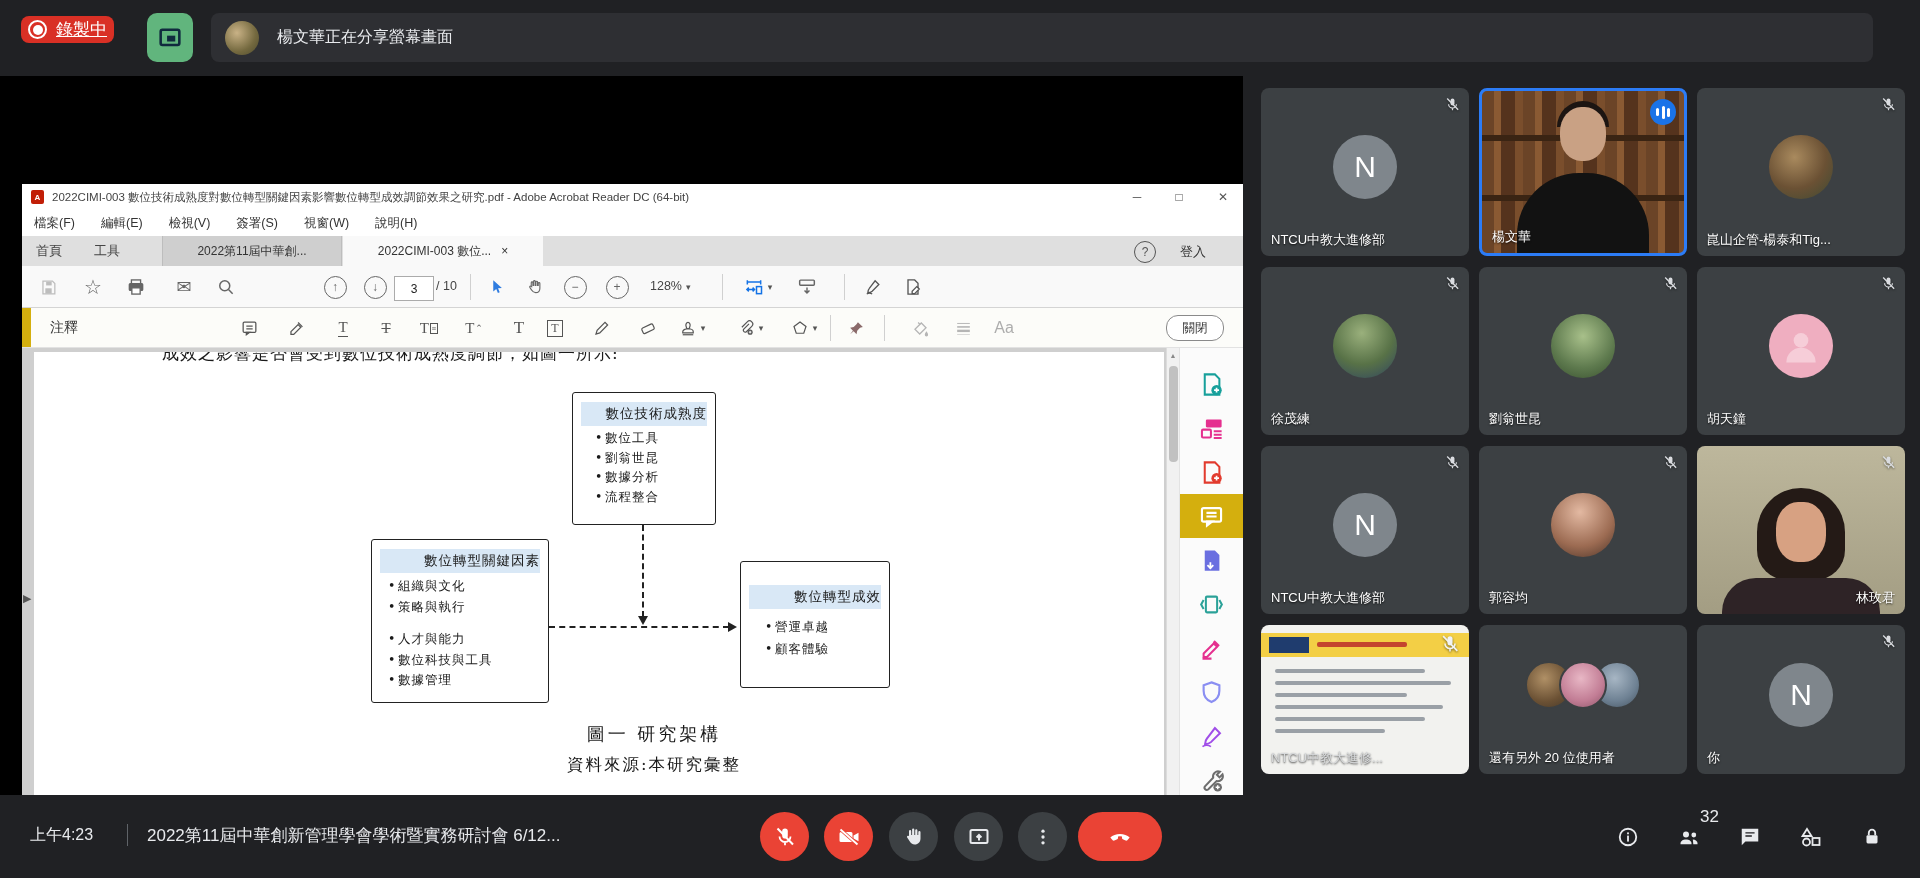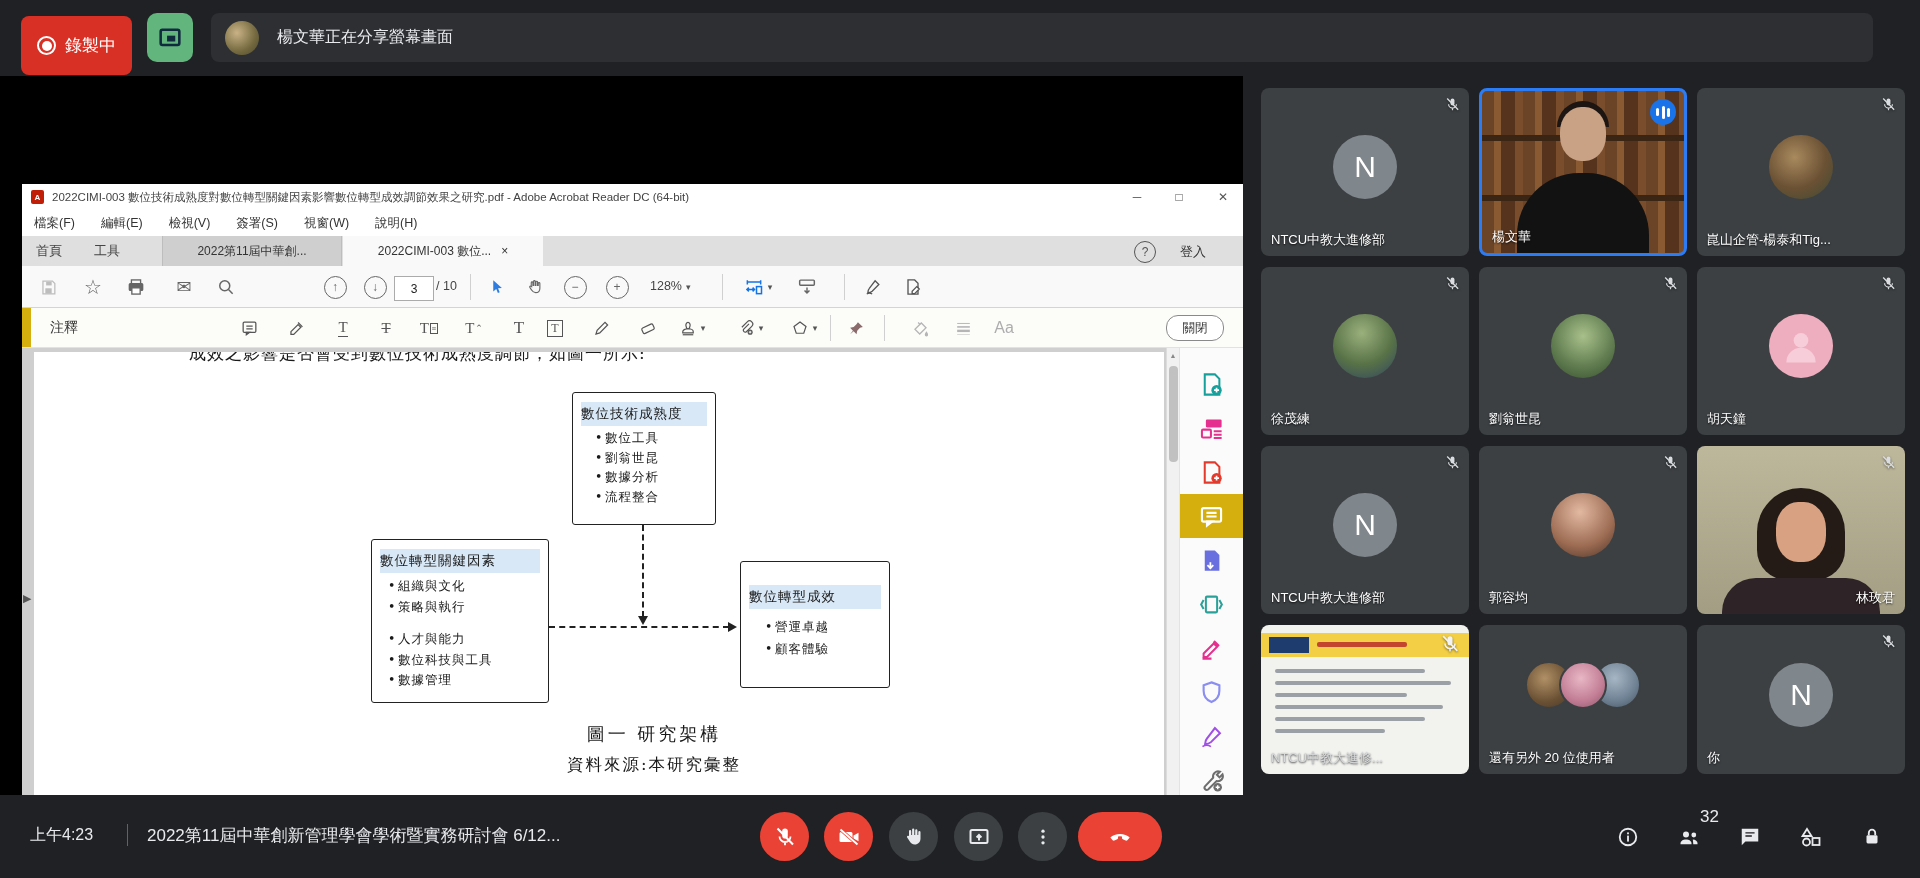--- a/index.html
+++ b/index.html
@@ -1,22 +1,22 @@
 <!DOCTYPE html>
 <html><head>
 <meta charset="utf-8">
 <style>
   html,body{margin:0;padding:0;}
   body{width:1920px;height:878px;background:#202124;position:relative;overflow:hidden;
        font-family:"Liberation Sans","DejaVu Sans",sans-serif;-webkit-font-smoothing:antialiased;}
   .abs{position:absolute;}
   
   .topbar{left:0;top:0;width:1920px;height:76px;background:#202124;}
-  .rec-pill{left:21px;top:16px;height:59px;padding:0 16px;background:#d93025;border-radius:8px;
-            display:flex;align-items:center;gap:9px;color:#fff;font-size:17px;}
+  .rec-pill{left:21px;top:16px;height:27px;padding:0 7px;background:#d93025;border-radius:8px;
+            display:flex;align-items:center;gap:9px;color:#fff;font-size:17px;text-decoration:underline;}
   .rec-dot{width:15px;height:15px;border:2.5px solid #fff;border-radius:50%;position:relative;display:inline-block;}
   .rec-dot::after{content:"";position:absolute;inset:2.5px;background:#fff;border-radius:50%;}
   .present-chip{left:147px;top:13px;width:46px;height:49px;background:#61b57d;border-radius:10px;
                 display:flex;align-items:center;justify-content:center;}
   .share-banner{left:211px;top:13px;width:1662px;height:49px;background:#2e2f33;border-radius:8px;
                 display:flex;align-items:center;gap:18px;padding-left:14px;box-sizing:border-box;}
   .share-avatar{width:34px;height:34px;border-radius:50%;
                 background:radial-gradient(circle at 35% 35%,#c9b286,#74693f 60%,#4d4a2e);}
   .share-text{color:#e8eaed;font-size:16px;}
   
@@ -60,24 +60,24 @@
   .page{left:12px;top:4px;width:1130px;height:480px;background:#fff;}
   .navtoggle{left:0px;top:300px;color:#555;font-size:11px;}
   .vsb{left:1144px;top:164px;width:13px;height:502px;background:#f1f1f1;border-left:1px solid #dcdcdc;box-sizing:border-box;}
   .vsb .ar{left:0;width:12px;height:15px;color:#888;font-size:7px;display:flex;align-items:center;justify-content:center;}
   .vsb .thumb{left:2px;top:18px;width:9px;height:96px;background:#c1c1c1;border-radius:4px;}
   .rail{left:1157px;top:164px;width:64px;height:502px;background:#fbfbfb;border-left:1px solid #e3e3e3;box-sizing:border-box;}
   .rit{width:63px;height:44px;display:flex;align-items:center;justify-content:center;}
   .rit.sel{background:#d4af0e;}
   
   .pdf-serif{font-family:"DejaVu Serif","Liberation Serif",serif;color:#1a1a1a;}
-  .clipline{left:140px;top:164px;width:520px;height:11px;overflow:hidden;margin-left:27px;}
+  .clipline{left:140px;top:164px;width:520px;height:11px;overflow:hidden;}
   .clipline span{display:block;margin-top:-10px;font-size:17px;letter-spacing:1px;}
   .fbox{border:1.6px solid #222;border-radius:3px;background:#fff;box-sizing:border-box;padding:9px 8px 4px 8px;}
-  .fbox .bt{display:block;background:#d9e8f6;text-align:left;font-size:13.5px;letter-spacing:1px;padding:3px 0;margin-bottom:5px;}
+  .fbox .bt{display:block;background:#d9e8f6;text-align:right;font-size:13.5px;letter-spacing:1px;padding:3px 0;margin-bottom:5px;}
   .fbox .bl{font-size:12.5px;letter-spacing:1px;line-height:1;padding-left:10px;position:relative;}
   .fbox .bl::before{content:"•";position:absolute;left:0;}
   .dash-h{border-top:2px dashed #222;}
   .dash-v{border-left:2px dashed #222;}
   .arr-r{width:0;height:0;border-left:9px solid #222;border-top:5px solid transparent;border-bottom:5px solid transparent;}
   .arr-d{width:0;height:0;border-top:9px solid #222;border-left:5px solid transparent;border-right:5px solid transparent;}
   .cap{left:420px;width:400px;text-align:center;}
   
   .tile{width:208px;background:#3c4043;border-radius:8px;overflow:hidden;box-sizing:border-box;}
   .tname{position:absolute;left:10px;bottom:7px;color:#fff;font-size:13px;text-shadow:0 1px 2px rgba(0,0,0,.8);white-space:nowrap;}

